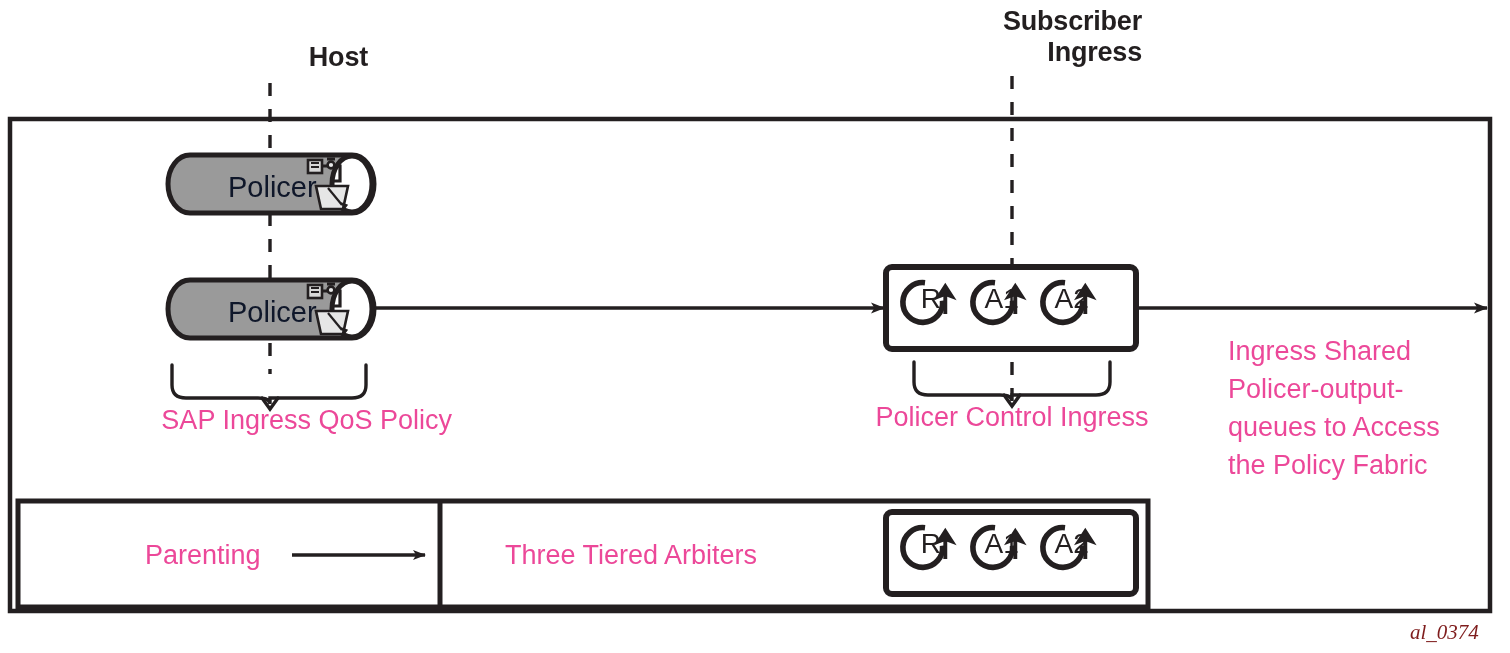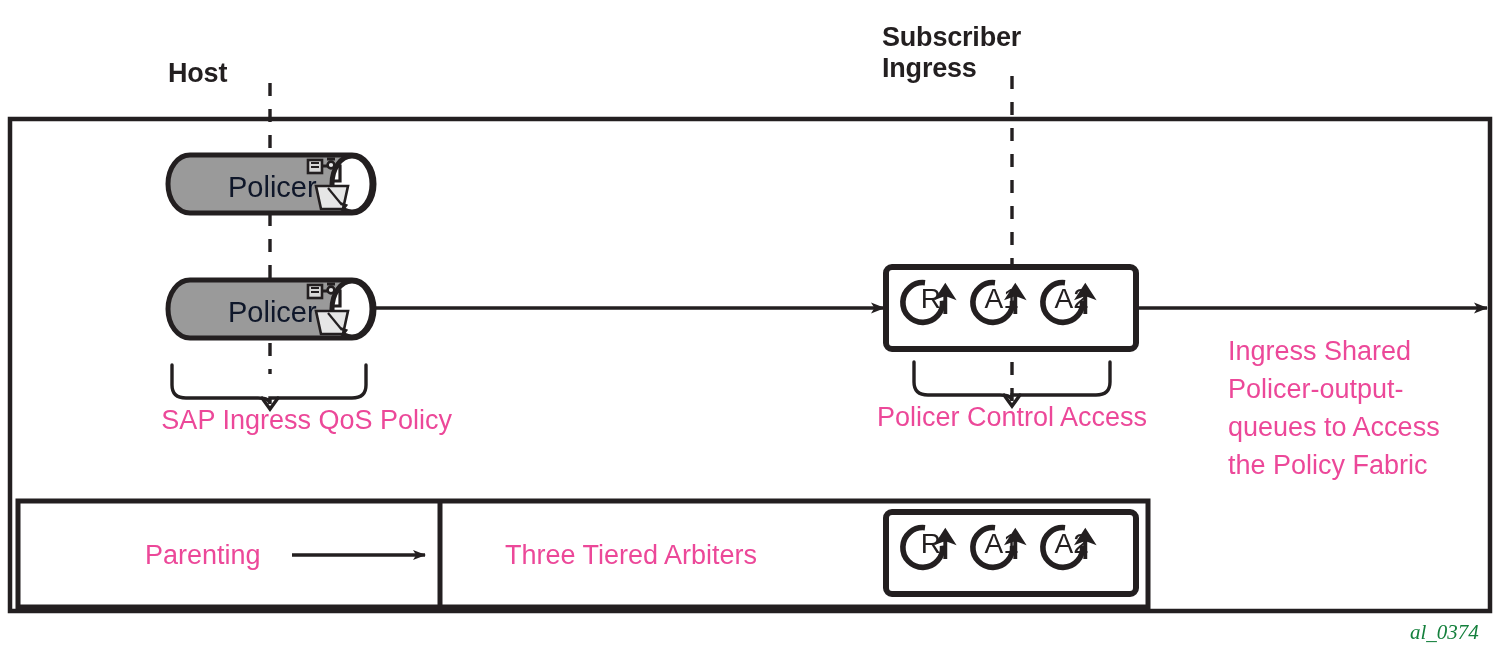--- a/index.html
+++ b/index.html
@@ -1,21 +1,21 @@
 <!DOCTYPE html>
 <html><head>
 <meta charset="utf-8">
 <style>
   html,body{margin:0;padding:0;background:#ffffff;}
   body{width:1510px;height:653px;font-family:"Liberation Sans",sans-serif;color:#231f20;}
   #stage{position:relative;width:1510px;height:653px;overflow:hidden;}
   .abs{position:absolute;}
-  .lbl-bold{font-weight:bold;font-size:27px;line-height:31px;text-align:left;color:#231f20;letter-spacing:-0.2px;margin-top:16px;}
+  .lbl-bold{font-weight:bold;font-size:27px;line-height:31px;text-align:right;color:#231f20;letter-spacing:-0.2px;}
   .lbl-plain{font-size:27px;line-height:31px;color:#ec4899;}
-  .caption-italic{font-family:"Liberation Serif",serif;font-style:italic;font-size:21px;color:#15803d;}
+  .caption-italic{font-family:"Liberation Serif",serif;font-style:italic;font-size:21px;color:#7f1d1d;}
   .policer-text{position:absolute;color:#0f172a;font-size:29px;left:38px;top:16px;letter-spacing:0px;}
   svg{display:block;}
   .nosel{user-select:none;}
 </style>
 </head>
 <body>
 
 <div id="stage">
 
   <div class="abs lbl-bold nosel" style="left:168px;top:42px;width:200px;">
@@ -136,21 +136,21 @@
   </div>
   <div class="abs nosel" style="left:190px;top:280px;width:180px;height:58px;">
     <span class="policer-text">Policer</span>
   </div>
 
   <div class="abs lbl-plain nosel" style="left:92px;top:405px;width:360px;text-align:right;">
     <span>SAP Ingress QoS Policy</span>
   </div>
 
   <div class="abs lbl-plain nosel" style="left:852px;top:402px;width:320px;text-align:center;">
-    <span>Policer Control Access</span>
+    <span>Policer Control Ingress</span>
   </div>
 
   <div class="abs lbl-plain nosel" style="left:1228px;top:332px;width:268px;line-height:38px;">
     <div>Ingress Shared</div>
     <div>Policer-output-</div>
     <div>queues to Access</div>
     <div>the Policy Fabric</div>
   </div>
 
   <div class="abs lbl-plain nosel" style="left:145px;top:540px;">Parenting</div>

